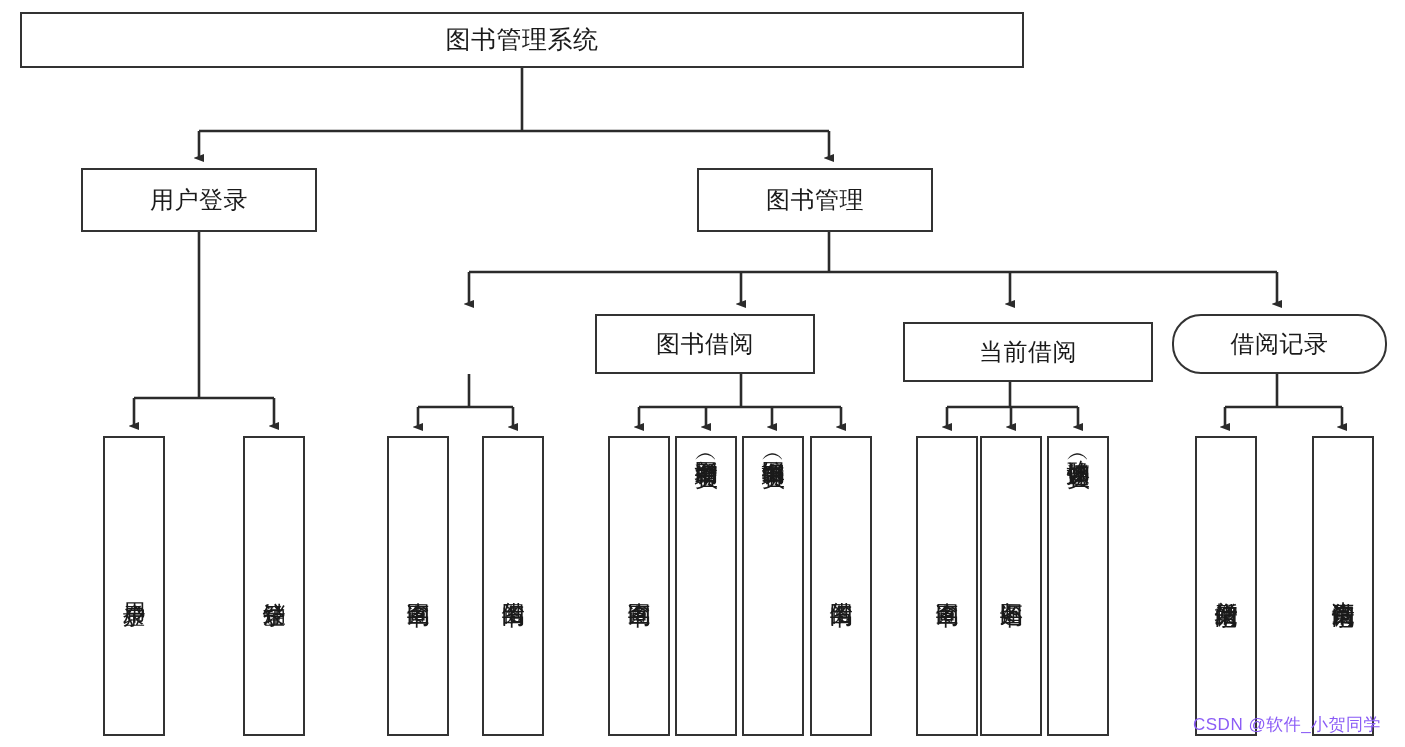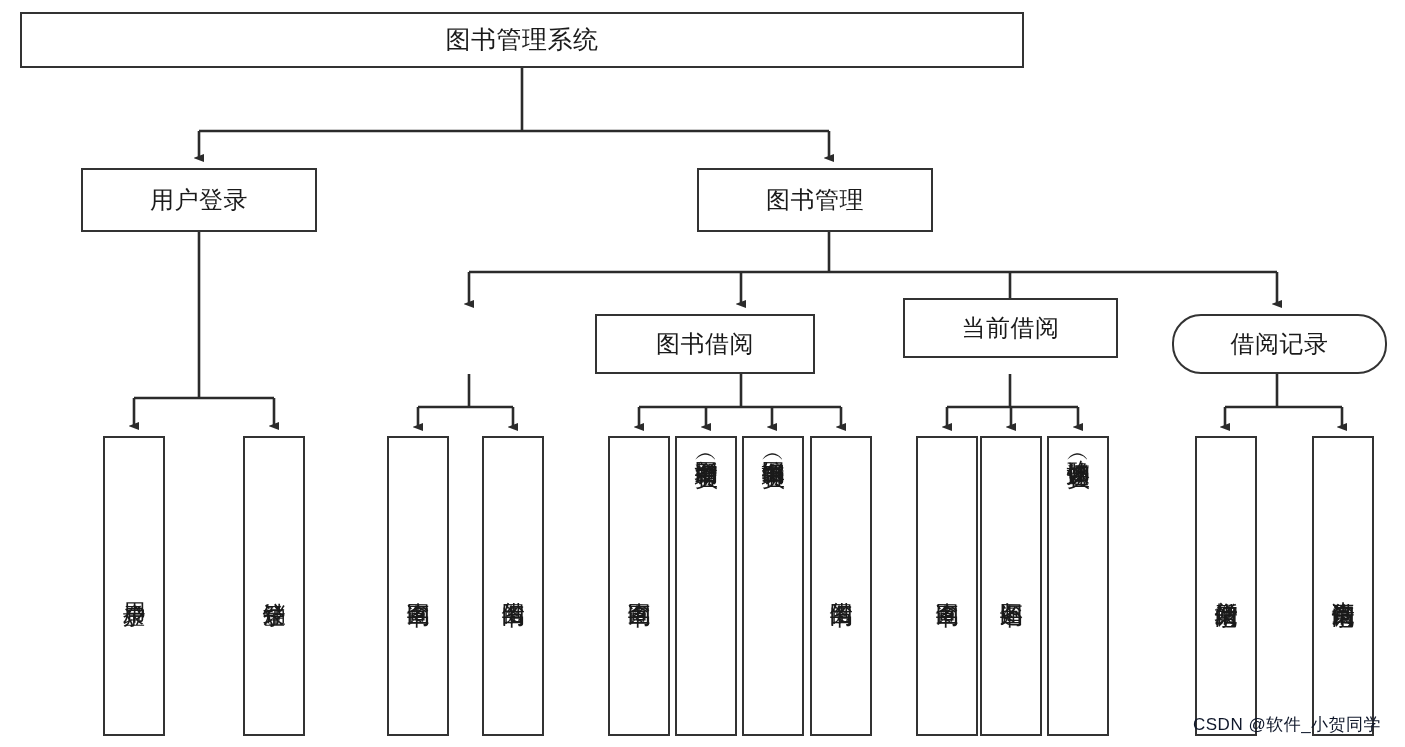--- a/index.html
+++ b/index.html
@@ -56,21 +56,21 @@
     white-space: nowrap;
     max-height: 100%;
   }
   .node-v.align-top { align-items: flex-start; }
   .node-v.align-top .label { margin-top: 4px; }
   .watermark {
     position: absolute;
     left: 1193px;
     top: 713px;
     font-size: 17px;
-    color: #0f172a;
+    color: #8b5cf6;
     white-space: nowrap;
     letter-spacing: 0.5px;
   }
 </style>
 </head>
 <body>
 
 <div id="canvas">
 
   <svg class="edges" viewBox="0 0 1405 747" xmlns="http://www.w3.org/2000/svg">
@@ -130,21 +130,21 @@
   <div class="node node-h" style="left:81px; top:168px; width:236px; height:64px;">
     <span class="label">用户登录</span>
   </div>
   <div class="node node-h" style="left:697px; top:168px; width:236px; height:64px;">
     <span class="label">图书管理</span>
   </div>
 
   <div class="node node-h" style="left:595px; top:314px; width:220px; height:60px;">
     <span class="label">图书借阅</span>
   </div>
-  <div class="node node-h" style="left:903px; top:298px; width:215px; height:60px;">
+  <div class="node node-h" style="left:903px; top:322px; width:250px; height:60px;">
     <span class="label">当前借阅</span>
   </div>
   <div class="node node-h" style="left:1172px; top:314px; width:215px; height:60px;border-radius:29px;">
     <span class="label">借阅记录</span>
   </div>
 
   <div class="node node-v" style="left:103px; top:436px; width:62px; height:300px;">
     <span class="label">用户登录</span>
   </div>
   <div class="node node-v" style="left:243px; top:436px; width:62px; height:300px;">

